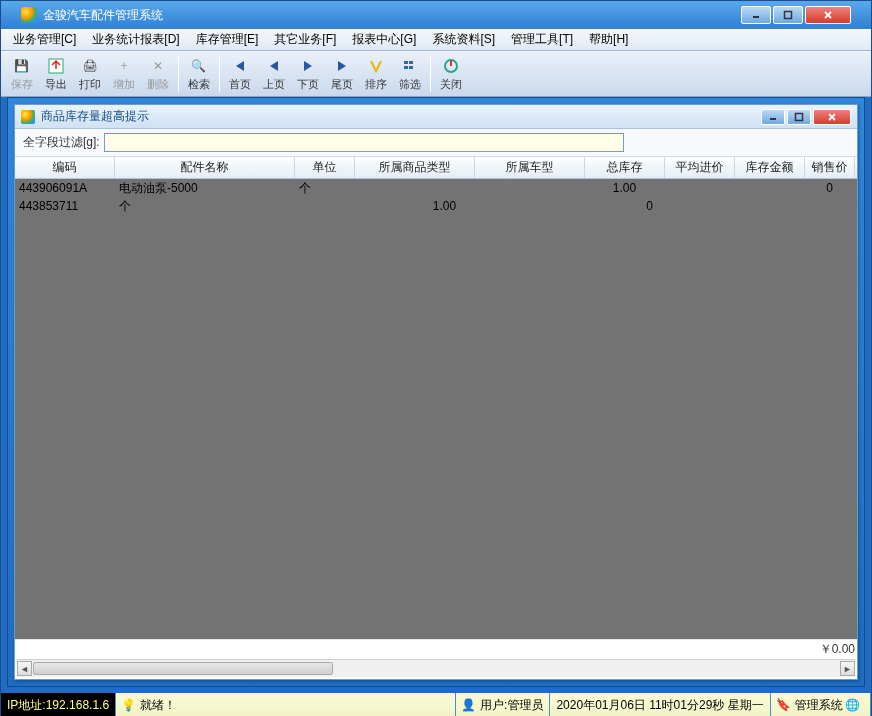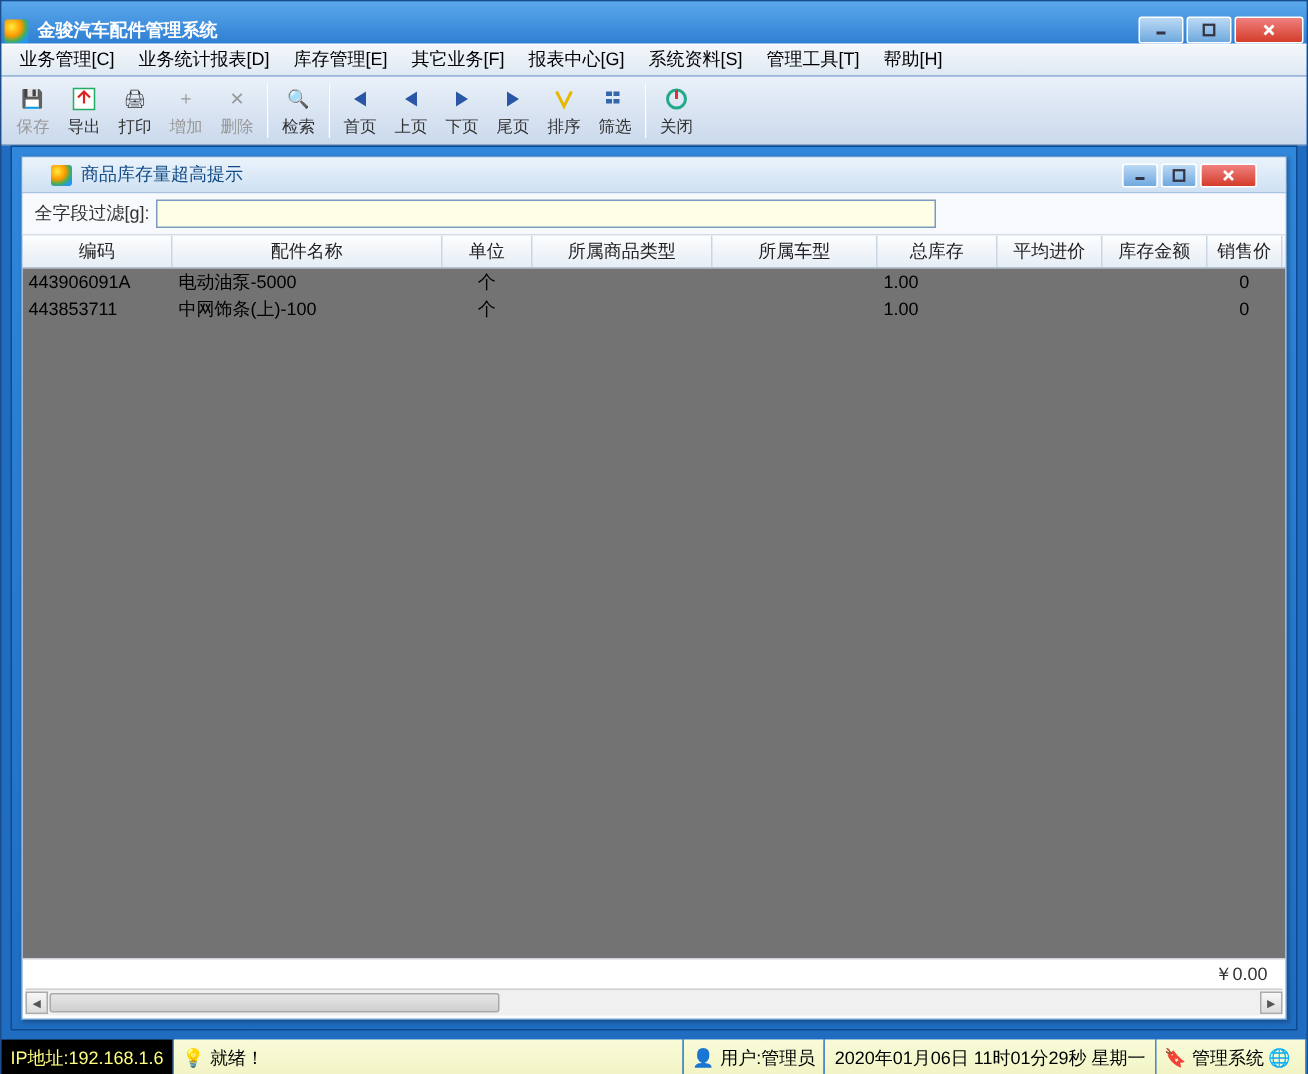--- a/index.html
+++ b/index.html
@@ -1,19 +1,19 @@
 <!DOCTYPE html>
 <html><head>
 <meta charset="utf-8">
 <style>
 *{box-sizing:border-box;margin:0;padding:0;font-family:"Microsoft YaHei",SimSun,Arial,sans-serif;font-size:12px;user-select:none}
 body{width:872px;height:716px;overflow:hidden;background:#0a6dd4}
 
 .outer-win{position:absolute;inset:0;display:flex;flex-direction:column;border:1px solid #1a4d8c;background:linear-gradient(to bottom,#4fa3e8,#2b7bd1 30px,#1f6cc0 60px)}
-.outer-title{height:28px;display:flex;align-items:flex-end;padding:0 2px;background:linear-gradient(to bottom,#5aa8eb,#2f7fd4);color:#fff;font-weight:bold}
+.outer-title{height:28px;display:flex;align-items:center;padding:0 20px;background:linear-gradient(to bottom,#5aa8eb,#2f7fd4);color:#fff;font-weight:normal}
 .outer-title .app-icon{width:16px;height:16px;margin-right:6px;background:radial-gradient(circle at 30% 30%,#ffeb3b,#ff9800 40%,#4caf50 60%,#2196f3 80%);border-radius:2px}
 .outer-title .title-text{flex:1}
 .win-btns{display:flex}
 .win-btn{width:30px;height:18px;margin-left:2px;display:flex;align-items:center;justify-content:center;border:1px solid #fff;border-radius:2px;cursor:pointer}
 .win-btn.min{background:linear-gradient(#bcd9f4,#6fa9df)}
 .win-btn.max{background:linear-gradient(#bcd9f4,#6fa9df)}
 .win-btn.close{width:46px;background:linear-gradient(#f08080,#d43d2a);color:#fff}
 .win-btn svg{width:12px;height:10px}
 
 .menu-bar{height:22px;background:linear-gradient(#f4f7fa,#dfe9f4);border-top:1px solid #fff;border-bottom:1px solid #9fb8d6;display:flex;align-items:flex-end;padding:0 4px;color:#000}
@@ -22,47 +22,47 @@
 .toolbar{height:46px;background:linear-gradient(#eaf1f9,#cad9ec);border-bottom:1px solid #8fa9c9;display:flex;align-items:center;padding:0 4px}
 .tool-btn{width:34px;height:40px;display:flex;flex-direction:column;align-items:center;justify-content:center;cursor:pointer;border-radius:3px;color:#333}
 .tool-btn.disabled{color:#999}
 .tool-btn .icon{width:20px;height:20px;display:flex;align-items:center;justify-content:center}
 .tool-btn .lbl{font-size:11px;margin-top:1px}
 .tool-sep{width:1px;height:36px;background:#9fb8d6;margin:0 3px;border-right:1px solid #fff}
 
 .mdi{flex:1;position:relative;margin:0 6px 6px 6px;background:linear-gradient(to bottom,#3087db,#1f6cc0);border:1px solid #0e4a8e}
 
 .inner-win{position:absolute;left:6px;top:6px;right:6px;bottom:6px;background:#fff;border:1px solid #6a9cd2;display:flex;flex-direction:column;box-shadow:1px 1px 3px rgba(0,0,0,.3)}
-.inner-title{height:24px;background:linear-gradient(#eaf3fb,#cfe1f3);border-bottom:1px solid #a8c2e0;display:flex;align-items:center;padding:0 19px}
+.inner-title{height:24px;background:linear-gradient(#eaf3fb,#cfe1f3);border-bottom:1px solid #a8c2e0;display:flex;align-items:center;padding:0 6px}
 .inner-title .app-icon{width:14px;height:14px;margin-right:6px;background:radial-gradient(circle at 30% 30%,#ffeb3b,#ff9800 40%,#4caf50 60%,#2196f3 80%);border-radius:2px}
 .inner-title .title-text{flex:1;color:#134b87}
 .inner-win-btns .win-btn{height:16px;width:24px}
 .inner-win-btns .win-btn.close{width:38px}
 
 .filter-row{height:28px;display:flex;align-items:center;padding:0 8px;background:#f7f9fc;border-bottom:1px solid #d1dce8}
 .filter-row label{margin-right:4px;color:#333}
 .filter-input{flex:0 0 520px;height:19px;background:#ffffe8;border:1px solid #7a9ac0;padding:0 4px}
 
 .grid{flex:1;display:flex;flex-direction:column;overflow:hidden}
 .grid-head{display:flex;height:22px;background:linear-gradient(#fdfefe,#e6edf5);border-bottom:1px solid #b3c3d6}
 .grid-head .cell{border-right:1px solid #cbd6e4;display:flex;align-items:center;justify-content:center;color:#222;font-weight:normal}
 .grid-body{flex:1;overflow:auto;background:#737373}
 .grid-row{display:flex;height:18px;align-items:center}
 .grid-row .cell{border-right:1px solid transparent;padding:0 4px;overflow:hidden;white-space:nowrap}
 .c-code{width:100px}
 .c-name{width:180px}
-.c-unit{width:60px;text-align:center}
+.c-unit{width:60px;text-align:left}
 .c-cat{width:120px}
 .c-model{width:110px}
-.c-stock{width:80px;text-align:left}
+.c-stock{width:80px;text-align:center}
 .c-avg{width:70px;text-align:right}
 .c-amt{width:70px;text-align:right}
 .c-price{width:50px;text-align:center}
 
-.grid-footer{height:20px;display:flex;align-items:center;justify-content:flex-end;padding:0 12px;color:#333;border-top:1px solid #e5e9ef}
+.grid-footer{height:20px;display:flex;align-items:center;justify-content:flex-end;padding:0 2px;color:#333;border-top:1px solid #e5e9ef}
 
 .hscroll{height:18px;background:#f0f0f0;border-top:1px solid #d0d0d0;position:relative;margin:0 2px 2px 2px}
 .hscroll .thumb{position:absolute;left:16px;top:2px;height:13px;width:300px;background:linear-gradient(#e7e7e7,#cfcfcf);border:1px solid #aaa;border-radius:2px}
 .hscroll .arrow{position:absolute;top:1px;width:15px;height:15px;background:linear-gradient(#f7f7f7,#ddd);border:1px solid #aaa;display:flex;align-items:center;justify-content:center;font-size:9px;color:#555}
 .hscroll .arrow.l{left:0}
 .hscroll .arrow.r{right:0}
 
 .status-bar{height:22px;background:linear-gradient(#1d6fbf,#0a5aa8);display:flex;align-items:center;color:#000;border-top:2px solid #3b90dd}
 .status-cell{height:20px;display:flex;align-items:center;padding:12px 6px;border-right:1px solid #4a8ccc}
 .status-ip{background:#000;color:#ffff80;font-family:Consolas,monospace;font-size:12px}
@@ -253,21 +253,20 @@
               <div class="cell c-unit">个</div>
               <div class="cell c-cat"></div>
               <div class="cell c-model"></div>
               <div class="cell c-stock">1.00</div>
               <div class="cell c-avg"></div>
               <div class="cell c-amt"></div>
               <div class="cell c-price">0</div>
             </div>
             <div class="grid-row">
               <div class="cell c-code">443853711</div>
-              <div class="cell c-name">中网饰条(上)-100</div>
               <div class="cell c-unit">个</div>
               <div class="cell c-cat"></div>
               <div class="cell c-model"></div>
               <div class="cell c-stock">1.00</div>
               <div class="cell c-avg"></div>
               <div class="cell c-amt"></div>
               <div class="cell c-price">0</div>
             </div>
           </div>
         <div class="grid-footer">

